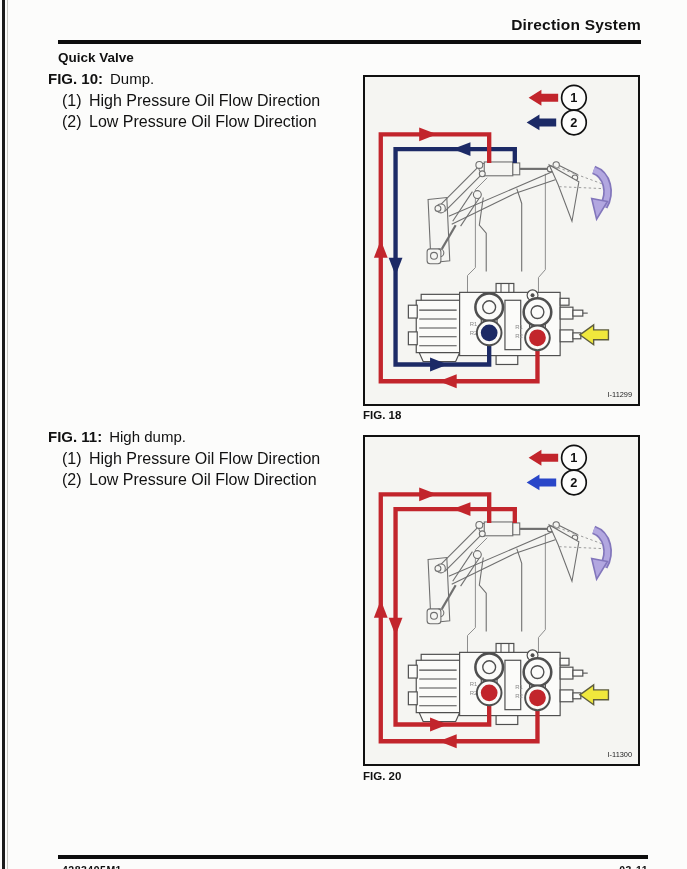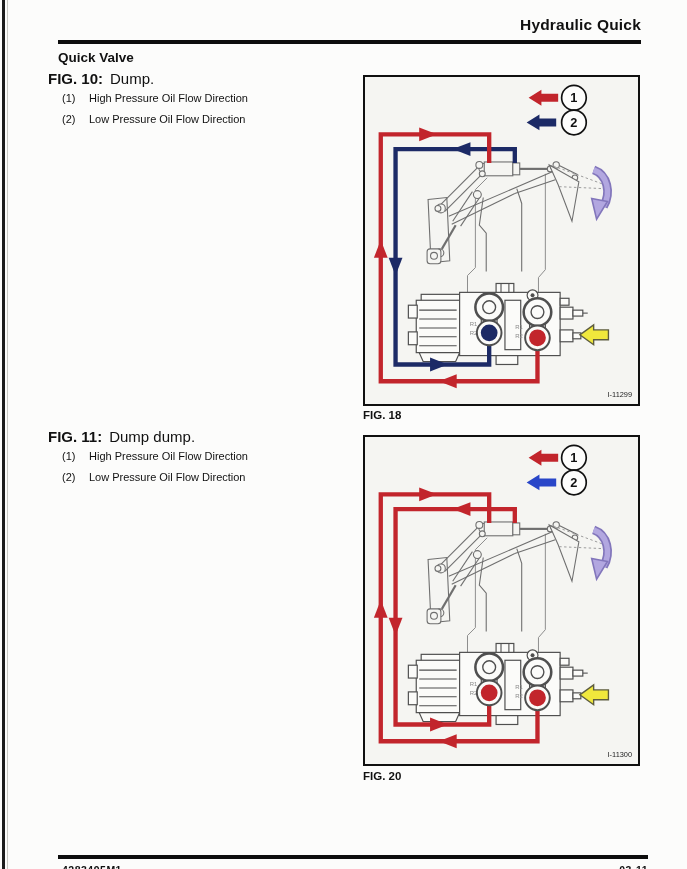--- a/index.html
+++ b/index.html
@@ -11,21 +11,21 @@
   .spine{position:absolute;top:0;bottom:0;left:2px;width:3px;background:#1c1c1c;}
   .spine2{position:absolute;top:0;bottom:0;left:7px;width:1px;background:#c9c9c4;}
   .header-title{position:absolute;top:16px;left:340px;width:301px;text-align:right;
     font-size:15.5px;font-weight:bold;letter-spacing:.2px;}
   .rule{position:absolute;height:4px;background:#0d0d0d;}
   .header-rule{left:58px;top:40px;width:583px;}
   .footer-rule{left:58px;top:855px;width:590px;}
   .section-heading{position:absolute;left:58px;top:50px;font-size:13.5px;font-weight:bold;}
   .fig-label-row{position:absolute;left:48px;font-size:15px;}
   .fig-label-row .b{font-weight:bold;margin-right:7px;}
-  .item-row{position:absolute;left:62px;font-size:11px;}
+  .item-row{position:absolute;left:62px;font-size:16px;}
   .item-num{display:inline-block;width:27px;}
   .fig-frame{position:absolute;left:363px;width:277px;height:331px;
     border:2px solid #101010;background:#f5f5f2;box-sizing:border-box;}
   .fig-canvas,.fig-canvas svg{position:absolute;inset:0;width:100%;height:100%;}
   .fig-caption{position:absolute;left:363px;font-size:11.5px;font-weight:bold;}
   .footer-text{position:absolute;top:864px;font-size:10.5px;font-weight:bold;letter-spacing:.5px;}
   .footer-left{left:62px;}
   .footer-right{left:560px;width:88px;text-align:right;}
   
   .art{fill:#f5f5f2;stroke:#6f6f6f;stroke-width:1.1;}
@@ -39,21 +39,21 @@
   .legnum{font-size:13px;font-weight:bold;fill:#111;font-family:"Liberation Sans",sans-serif;}
 </style>
 </head>
 <body>
 
 <div>
 
   <div class="spine"></div>
   <div class="spine2"></div>
 
-  <div class="header-title">Hydraulic Quick</div>
+  <div class="header-title">Direction System</div>
   <div class="rule header-rule"></div>
 
   <div class="section-heading">Quick Valve</div>
 
   <div class="fig-label-row" style="top:70px">
     <span class="b">FIG. 10:</span><span>Dump.</span>
   </div>
   <div class="item-row" style="top:92px">
     <span class="item-num">(1)</span><span>High Pressure Oil Flow Direction</span>
   </div>
@@ -173,21 +173,21 @@
 
   <polygon points="218,261 232,251 232,256 247,256 247,266 232,266 232,271" fill="#f0e83c" stroke="#5d5c3e" stroke-width="1.4"></polygon>
 
   <text class="idlbl" x="271" y="324" text-anchor="end">I-11299</text>
 </svg>
       </div>
   </div>
   <div class="fig-caption" style="top:409px">FIG. 18</div>
 
   <div class="fig-label-row" style="top:428px">
-    <span class="b">FIG. 11:</span><span>Dump dump.</span>
+    <span class="b">FIG. 11:</span><span>High dump.</span>
   </div>
   <div class="item-row" style="top:450px">
     <span class="item-num">(1)</span><span>High Pressure Oil Flow Direction</span>
   </div>
   <div class="item-row" style="top:471px">
     <span class="item-num">(2)</span><span>Low Pressure Oil Flow Direction</span>
   </div>
 
   <div class="fig-frame" style="top:435px">
     <div class="fig-canvas">

